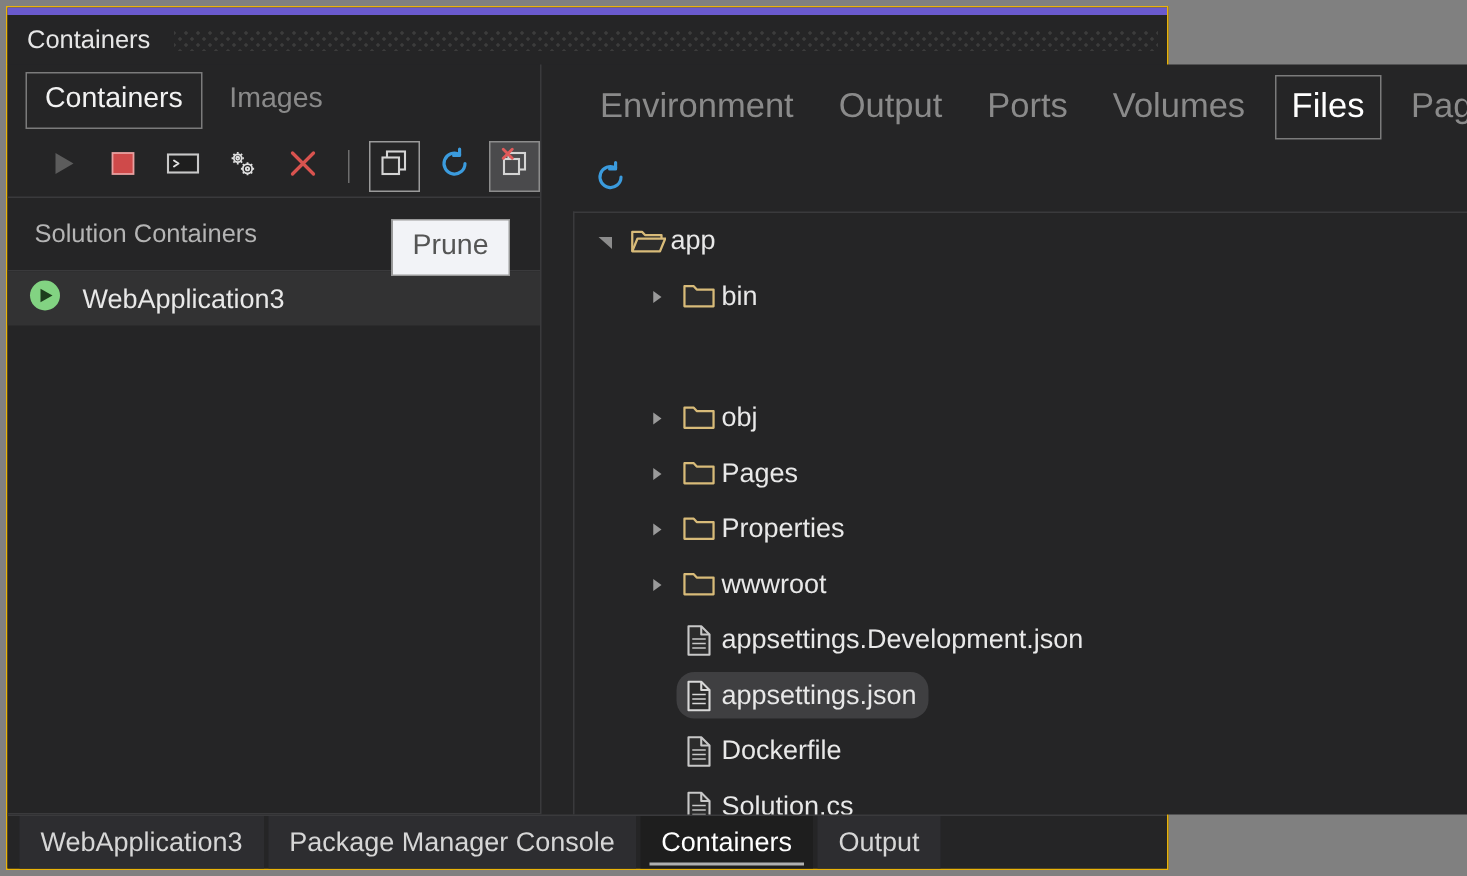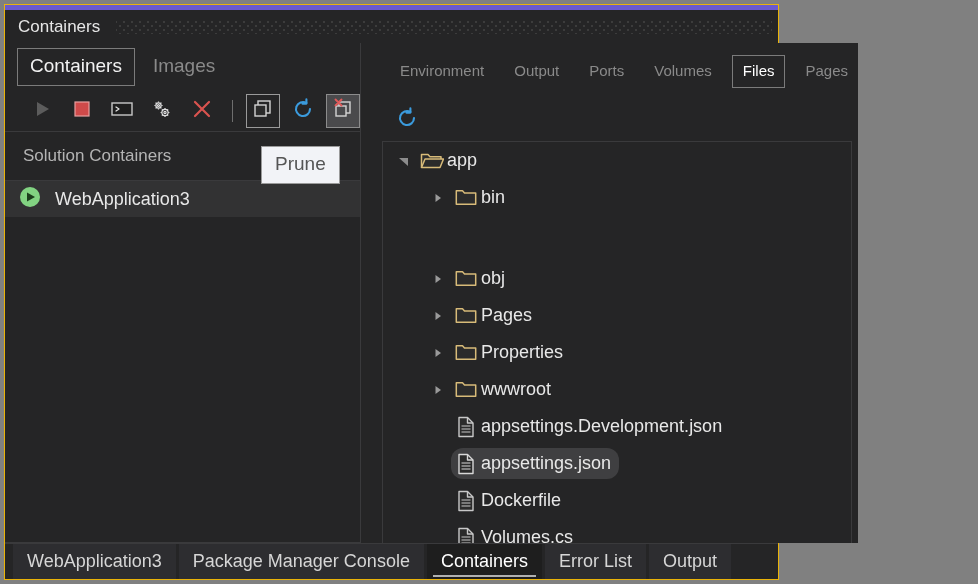--- a/index.html
+++ b/index.html
@@ -168,21 +168,21 @@
   
   .detail-tabs {
     height: 56px;
     display: flex;
     align-items: center;
     padding-left: 16px;
     gap: 10px;
     flex: 0 0 auto;
   }
   .dtab {
-    font-size: 15px;
+    font-size: 23px;
     color: #8a8a8a;
     padding: 6px 10px 8px 10px;
     white-space: nowrap;
     cursor: default;
   }
   .dtab.selected {
     color: #ffffff;
     border: 1px solid #7b7b7b;
   }
 
@@ -585,21 +585,21 @@
 
         <div class="tree-row" style="padding-left:68px;">
           <div class="hl">
             <span class="ticon">
               <svg width="20" height="22" viewBox="0 0 20 22">
                 <path d="M3 1.5h8.5L17 7v13.5H3z" fill="#2b2b2b" stroke="#c8c8c8" stroke-width="1.4" stroke-linejoin="round"></path>
                 <path d="M11.5 1.5V7H17" fill="none" stroke="#c8c8c8" stroke-width="1.4" stroke-linejoin="round"></path>
                 <path d="M5.5 10h9M5.5 13h9M5.5 16h9" stroke="#c8c8c8" stroke-width="1.1"></path>
               </svg>
             </span>
-            <span class="tlabel">Volumes.cs</span>
+            <span class="tlabel">Solution.cs</span>
           </div>
         </div>
 
         <div class="tree-row" style="padding-left:68px;">
           <div class="hl">
             <span class="ticon">
               <svg width="20" height="22" viewBox="0 0 20 22">
                 <path d="M3 1.5h8.5L17 7v13.5H3z" fill="#2b2b2b" stroke="#c8c8c8" stroke-width="1.4" stroke-linejoin="round"></path>
                 <path d="M11.5 1.5V7H17" fill="none" stroke="#c8c8c8" stroke-width="1.4" stroke-linejoin="round"></path>
               </svg>
@@ -618,23 +618,20 @@
     <div class="btab">
       <span>WebApplication3</span>
     </div>
     <div class="btab">
       <span>Package Manager Console</span>
     </div>
     <div class="btab selected">
       <span>Containers</span>
     </div>
     <div class="btab">
-      <span>Error List</span>
-    </div>
-    <div class="btab">
       <span>Output</span>
     </div>
   </div>
 
   <div class="tooltip">
     <span>Prune</span>
   </div>
 
 </div>
 

